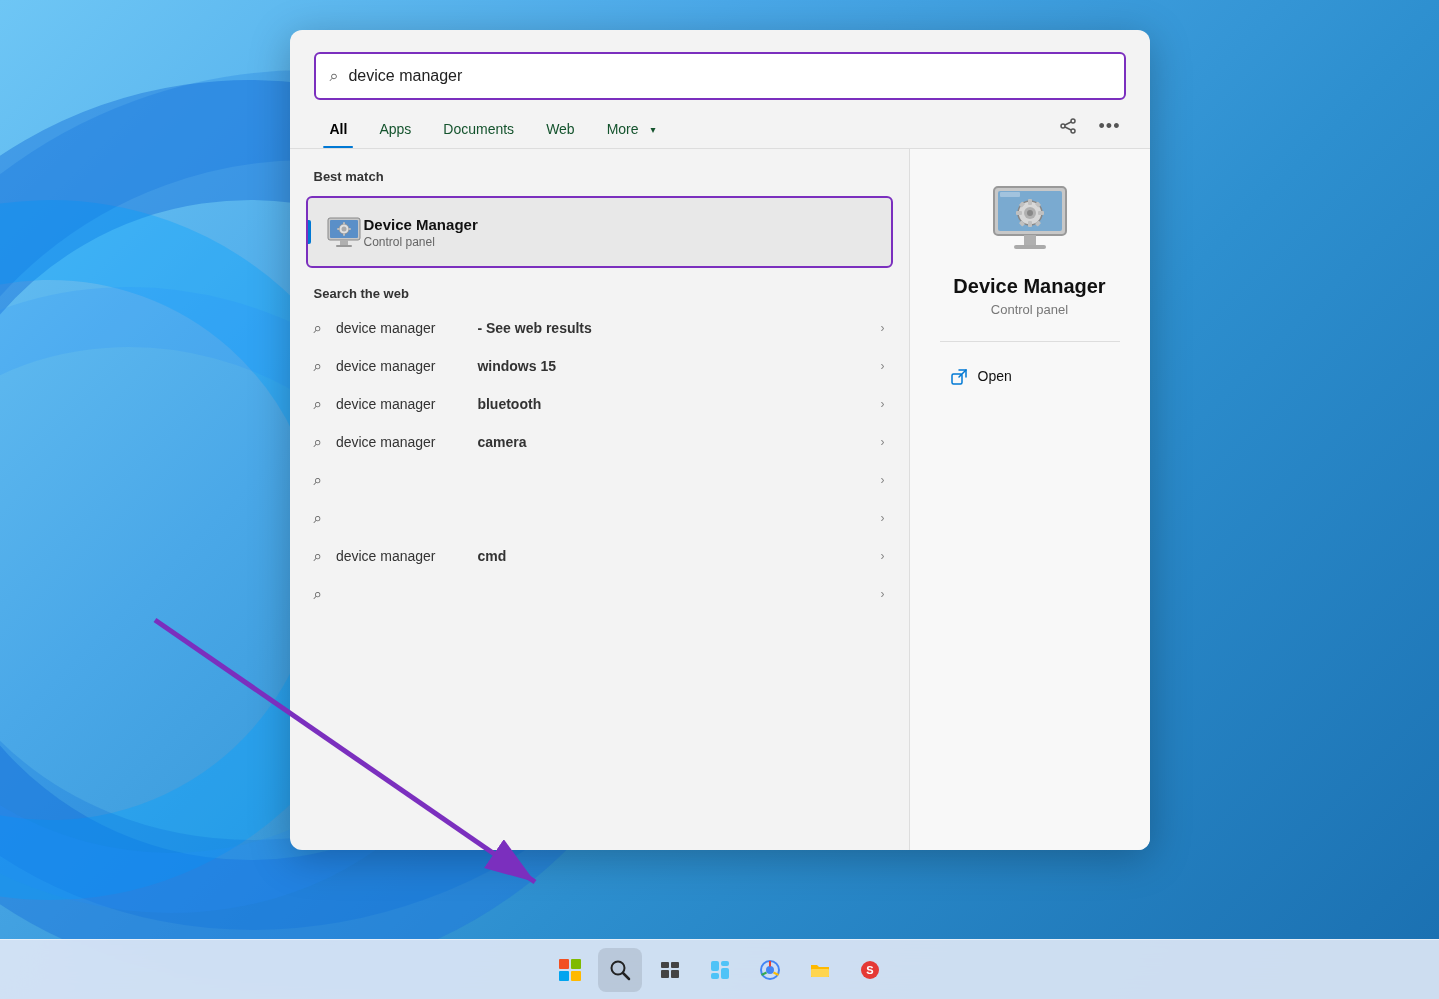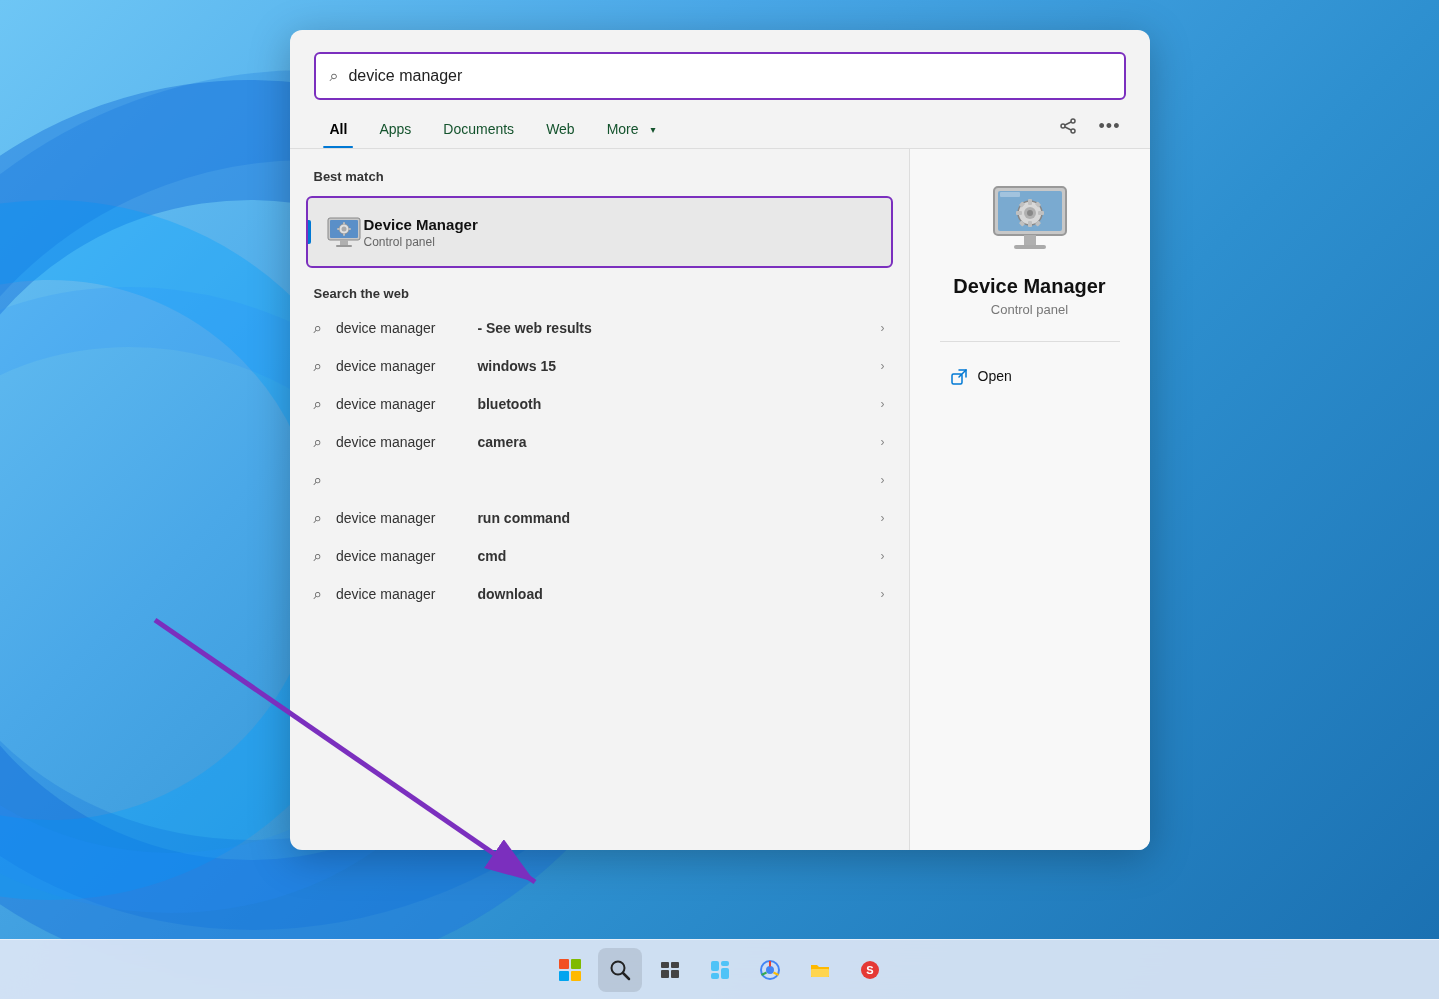--- a/index.html
+++ b/index.html
@@ -477,33 +477,31 @@
           <span class="web-item-chevron">›</span>
         </div>
 
         <div class="web-item">
           <span class="web-item-icon">⌕</span>
           <span class="web-item-chevron">›</span>
         </div>
 
         <div class="web-item">
           <span class="web-item-icon">⌕</span>
-          <span class="web-item-text">device manager <span>run command</span></span>
           <span class="web-item-chevron">›</span>
         </div>
 
         <div class="web-item">
           <span class="web-item-icon">⌕</span>
           <span class="web-item-text">device manager <span>cmd</span></span>
           <span class="web-item-chevron">›</span>
         </div>
 
         <div class="web-item">
           <span class="web-item-icon">⌕</span>
-          <span class="web-item-text">device manager <span>download</span></span>
           <span class="web-item-chevron">›</span>
         </div>
       </div>
 
       <div class="right-panel">
 
         <svg width="80" height="80" viewBox="0 0 80 80" style="margin-bottom:16px;">
 
           <rect x="4" y="8" width="72" height="48" rx="4" fill="#c8c8c8" stroke="#999" stroke-width="2"></rect>
           <rect x="8" y="12" width="64" height="40" rx="2" fill="#7aaad0"></rect>

